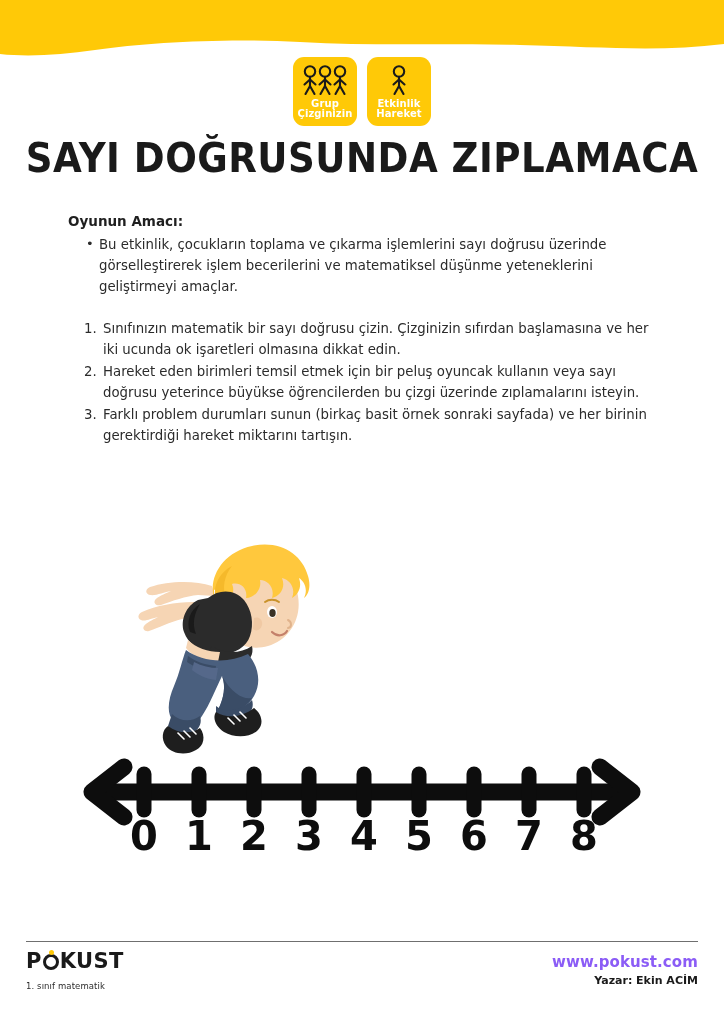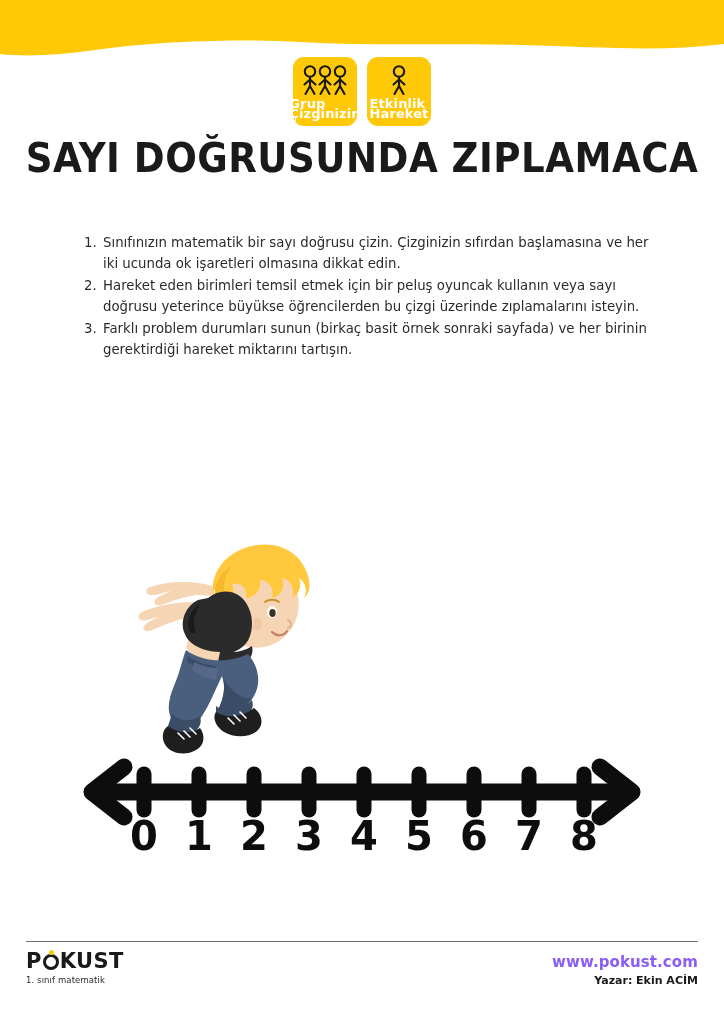--- a/index.html
+++ b/index.html
@@ -43,23 +43,24 @@
     display: flex;
     flex-direction: column;
     align-items: center;
     justify-content: flex-start;
     padding-top: 7px;
     box-sizing: border-box;
   }
   .badge-figs { height: 32px; display: flex; align-items: flex-end; justify-content: center; }
   .badge-label {
     color: #ffffff;
-    font-size: 13px;
+    font-size: 10px;
     font-weight: bold;
     line-height: 10px;
+    text-align: center;
     letter-spacing: 0.1px;
     margin-top: 3px;
     font-family: "DejaVu Sans", sans-serif;
   }
 
   
   .page-title {
     position: absolute;
     top: 136px;
     left: 0;
@@ -190,21 +191,21 @@
     width: 5px;
     height: 5px;
     background: #FFC907;
     border-radius: 50%;
     left: 3px;
     top: -7px;
   }
   .logo-sub {
     font-size: 8.5px;
     color: #2b2b2b;
-    margin-top: 3px;
+    margin-top: 9px;
     letter-spacing: 0.1px;
   }
   .footer-author {
     position: absolute;
     left: 0;
     top: 24px;
     width: 672px;
     text-align: right;
     font-size: 11px;
     font-weight: bold;
@@ -282,20 +283,26 @@
       <span>Hareket</span>
     </div>
   </div>
 
 </div>
 
 <div class="page-title">SAYI DOĞRUSUNDA ZIPLAMACA</div>
 
 <div class="content">
 
+  <div>
+    <div class="section-heading">Oyunun Amacı:</div>
+    <ul class="bullets">
+      <li>Bu etkinlik, çocukların toplama ve çıkarma işlemlerini sayı doğrusu üzerinde görselleştirerek işlem becerilerini ve matematiksel düşünme yeteneklerini geliştirmeyi amaçlar.</li>
+    </ul>
+  </div>
 
   <div class="section-gap"></div>
 
   <div>
     <ol class="steps">
       <li>Sınıfınızın matematik bir sayı doğrusu çizin. Çizginizin sıfırdan başlamasına ve her iki ucunda ok işaretleri olmasına dikkat edin.</li>
       <li>Hareket eden birimleri temsil etmek için bir peluş oyuncak kullanın veya sayı doğrusu yeterince büyükse öğrencilerden bu çizgi üzerinde zıplamalarını isteyin.</li>
       <li>Farklı problem durumları sunun (birkaç basit örnek sonraki sayfada) ve her birinin gerektirdiği hareket miktarını tartışın.</li>
     </ol>
   </div>

